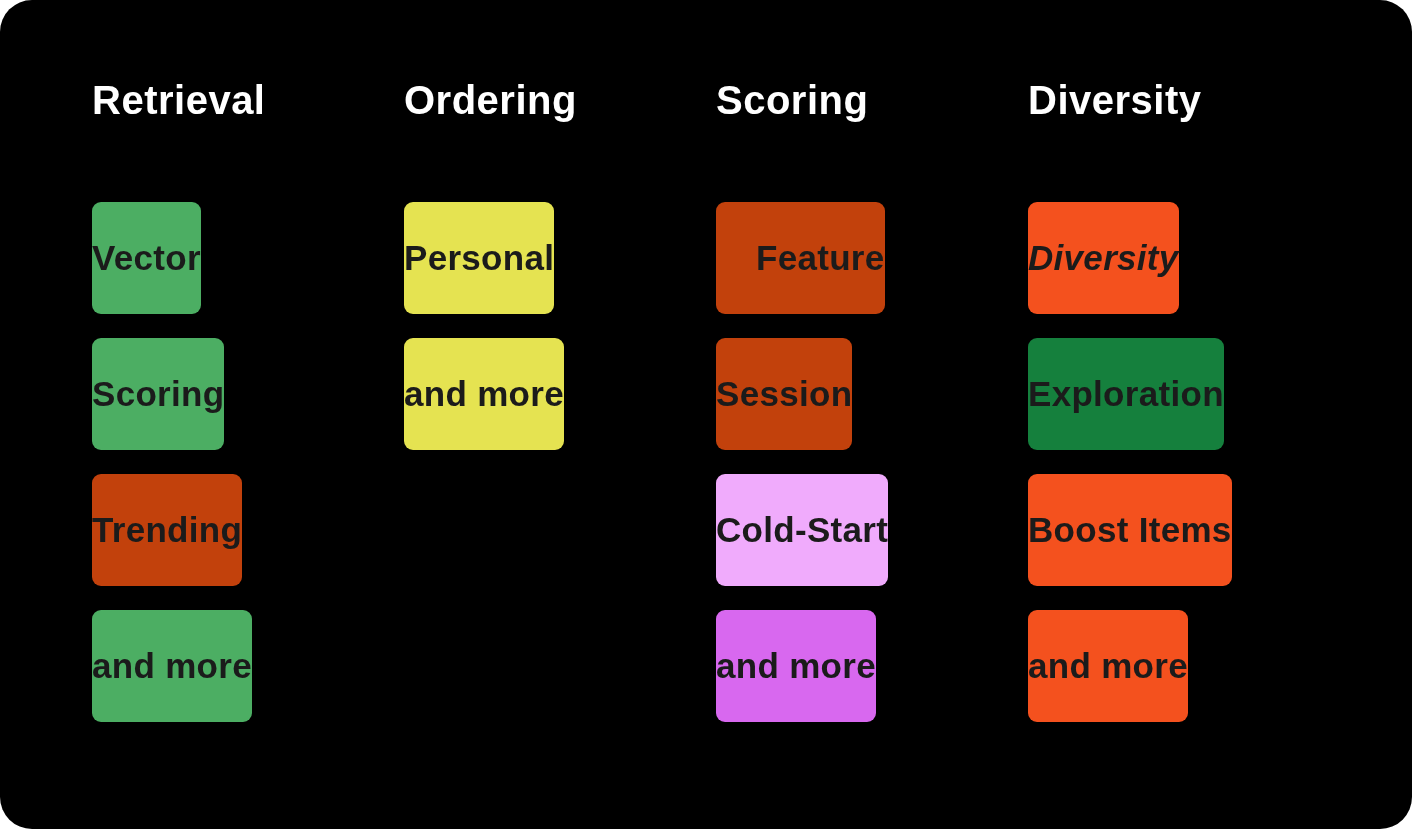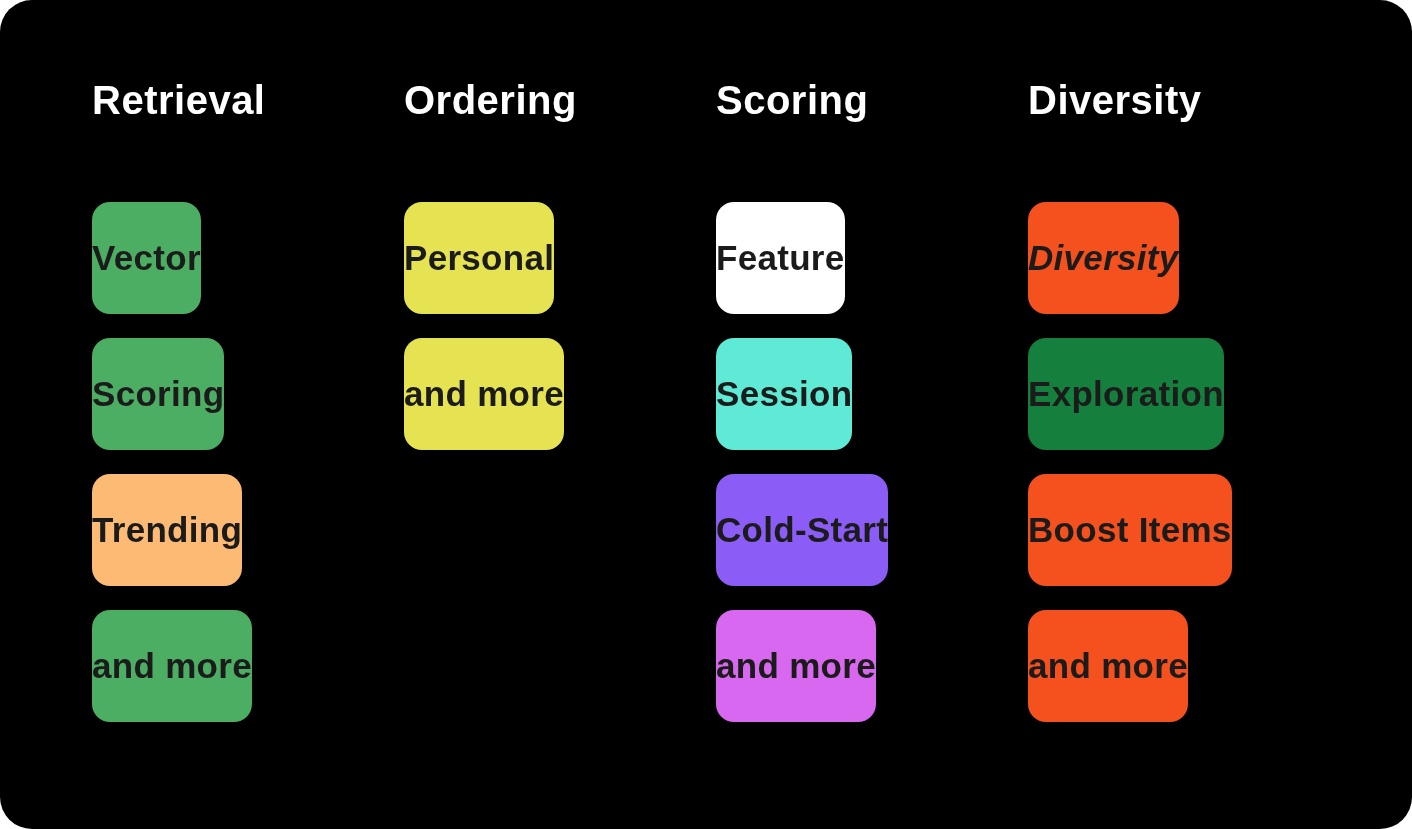--- a/index.html
+++ b/index.html
@@ -32,56 +32,56 @@
     color: #ffffff;
     font-size: 40px;
     font-weight: 600;
     text-align: center;
     line-height: 1.2;
     margin-bottom: 78px;
     letter-spacing: 0.5px;
   }
   .card {
     height: 112px;
-    border-radius: 18px;
+    border-radius: 9px;
     margin-bottom: 24px;
     display: flex;
     align-items: center;
     justify-content: center;
     font-size: 35px;
     font-weight: 600;
     color: #1b1b1b;
     letter-spacing: 0.3px;
   }
 </style>
 </head>
 <body>
 
 <div class="board">
   <div class="grid">
 
     <div class="column">
       <div class="col-header">Retrieval</div>
       <div class="card" style="background-color: rgb(76, 174, 99);">Vector</div>
       <div class="card" style="background-color: rgb(76, 174, 99);">Scoring</div>
-      <div class="card" style="background-color: #fdba74;">Trending</div>
+      <div class="card" style="background-color: #c2410c;">Trending</div>
       <div class="card" style="background-color: rgb(76, 174, 99);">and more</div>
     </div>
 
     <div class="column">
       <div class="col-header">Ordering</div>
       <div class="card" style="background-color: rgb(229, 227, 81);">Personal</div>
       <div class="card" style="background-color: rgb(229, 227, 81);">and more</div>
     </div>
 
     <div class="column">
       <div class="col-header">Scoring</div>
-      <div class="card" style="background-color: #ffffff;">Feature</div>
-      <div class="card" style="background-color: #5eead4;">Session</div>
-      <div class="card" style="background-color: #8b5cf6;">Cold-Start</div>
+      <div class="card" style="background-color: #c2410c; padding-left: 40px;">Feature</div>
+      <div class="card" style="background-color: #c2410c;">Session</div>
+      <div class="card" style="background-color: #f0abfc;">Cold-Start</div>
       <div class="card" style="background-color: rgb(216, 104, 239);">and more</div>
     </div>
 
     <div class="column">
       <div class="col-header">Diversity</div>
       <div class="card" style="background-color: rgb(244, 81, 30); font-style: italic;">Diversity</div>
       <div class="card" style="background-color: #15803d;">Exploration</div>
       <div class="card" style="background-color: rgb(244, 81, 30);">Boost Items</div>
       <div class="card" style="background-color: rgb(244, 81, 30);">and more</div>
     </div>

